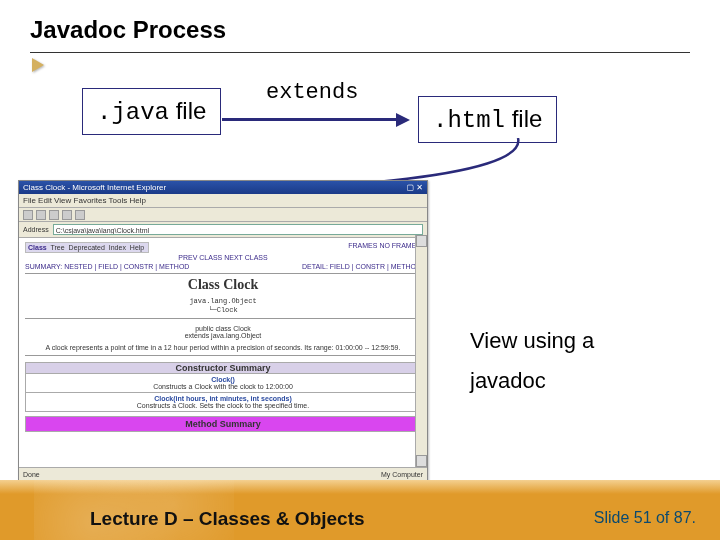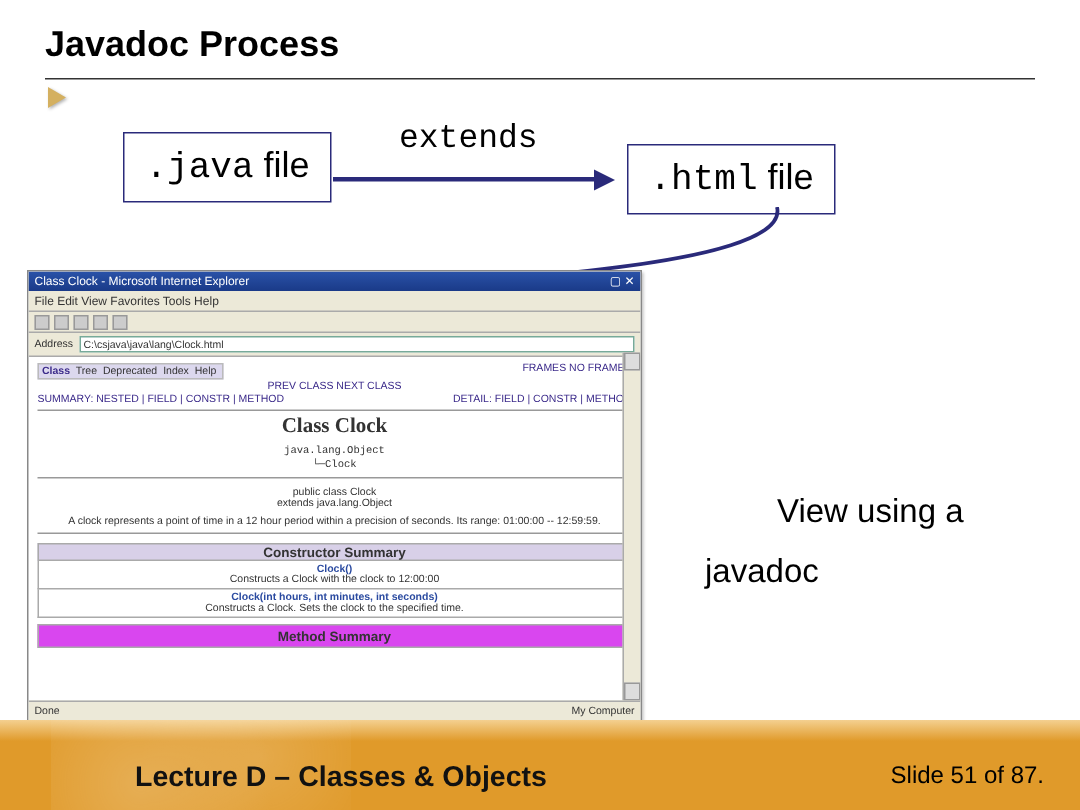--- a/index.html
+++ b/index.html
@@ -43,21 +43,21 @@
   .shot .scroll { position:absolute; right:0; top:54px; bottom:14px; width:12px; background:#ece9d8; border-left:1px solid #aaa;}
   .shot .scroll .up,.shot .scroll .dn{height:12px;background:#ddd;border:1px solid #999;}
   .shot .scroll .dn{position:absolute;bottom:0;left:0;right:0;}
   .shot .status { position:absolute; left:0; right:0; bottom:0; height:14px; background:#ece9d8; border-top:1px solid #aaa; font-size:7px; display:flex; justify-content:space-between; align-items:center; padding:0 4px;}
   .view-text { position: absolute; font-size: 22px; }
   
   .footer { position: absolute; left: 0; right: 0; bottom: 0; height: 46px; background: #e09a2a; display:flex; align-items:center; }
   .footer::before { content:""; position:absolute; left:0; right:0; top:-14px; height:14px; background: linear-gradient(#f4d090,#e09a2a); }
   .footer-deco { position:absolute; left:34px; bottom:0; width:200px; height:60px; background: radial-gradient(circle at 30% 70%, rgba(255,255,255,0.4), transparent 60%), radial-gradient(circle at 70% 40%, rgba(255,255,255,0.3), transparent 55%); opacity:0.5; }
   .footer-title { position:absolute; left:90px; bottom:10px; font-weight:bold; font-style: normal; font-family: Verdana, Arial, sans-serif; font-size: 19px; color:#111; }
-  .footer-slide { position:absolute; right:24px; bottom:13px; font-size: 16px; color:#000000; }
+  .footer-slide { position:absolute; right:24px; bottom:13px; font-size: 16px; color:#0c4a6e; }
 </style>
 </head>
 <body>
 
 <div class="slide">
 
   <div class="title">Javadoc Process</div>
   <div class="title-rule"></div>
   <div class="bullet"></div>
 
@@ -142,21 +142,21 @@
     <div class="scroll">
       <div class="up"></div>
       <div class="dn"></div>
     </div>
     <div class="status">
       <span>Done</span>
       <span>My Computer</span>
     </div>
   </div>
 
-  <div class="view-text" style="top:328px; left:470px;margin-left:48px;">View using a</div>
+  <div class="view-text" style="top:328px; left:470px;">View using a</div>
   <div class="view-text" style="top:368px; left:470px;">javadoc</div>
 
   <div class="footer">
     <div class="footer-deco"></div>
     <div class="footer-title">Lecture D – Classes &amp; Objects</div>
     <div class="footer-slide">Slide 51 of 87.</div>
   </div>
 
 </div>
 

